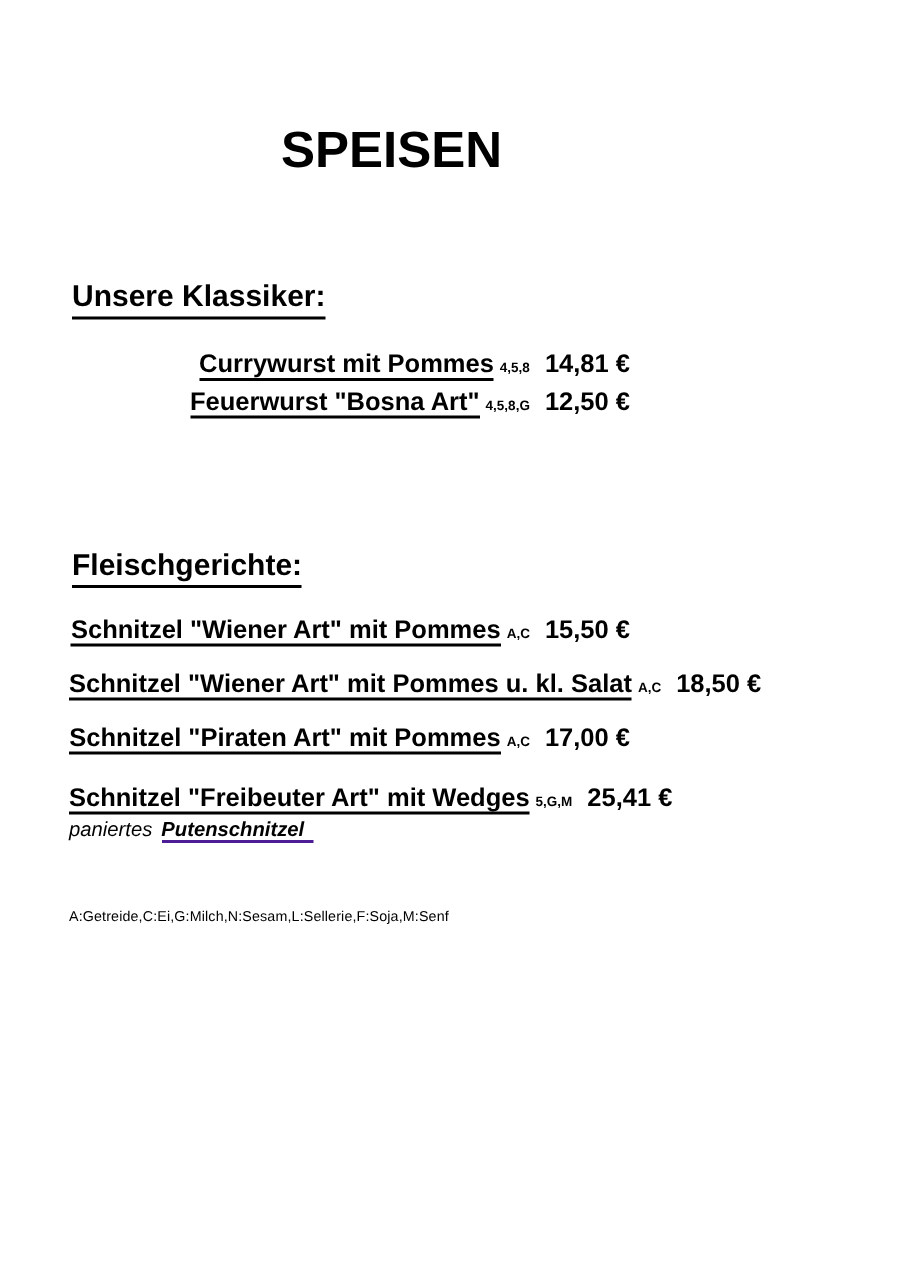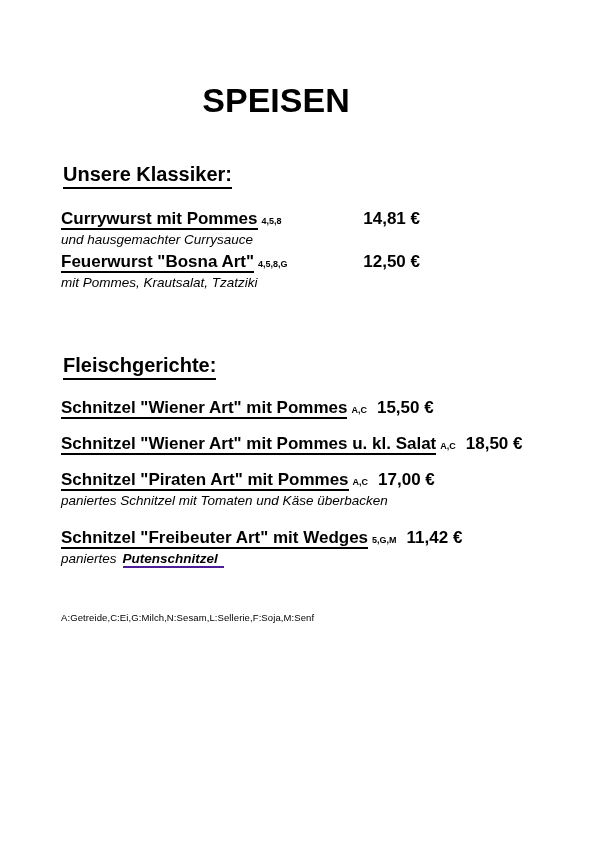--- a/index.html
+++ b/index.html
@@ -8,49 +8,50 @@
     width: 605px;
     height: 847px;
     position: relative;
     overflow: hidden;
     font-family: "Liberation Sans", sans-serif;
     color: #000000;
   }
   .page {
     width: 490px;
     height: 847px;
-    padding: 82px 70px 0 61px;
+    padding: 82px 70px 0 46px;
   }
   .doc-title {
     width: 430px;            
     text-align: center;
     font-size: 34px;
     font-weight: bold;
     letter-spacing: 0px;
     line-height: 1.1;
   }
   .section { margin-top: 0; }
   .section-heading {
     display: inline-block;
     font-size: 20px;
     font-weight: bold;
     border-bottom: 2.5px solid #000;
     padding-bottom: 1px;
     margin-left: 2px;
+    margin-top: 24px;
   }
   .sec-1 { margin-top: 44px; }
   .sec-2 { margin-top: 64px; }
   .items-1 { margin-top: 20px; }
   .items-2 { margin-top: 18px; }
   .menu-item {
     display: flex;
     justify-content: space-between;
     align-items: flex-start;
   }
-  .item-name-wrap { flex: 1; padding-right: 10px; }
+  .item-name-wrap { flex: 1; padding-right: 10px; text-align: right; }
   .item-name {
     font-size: 17px;
     font-weight: bold;
     border-bottom: 2.5px solid #000;
     padding-bottom: 0px;
     white-space: nowrap;
   }
   .allergens {
     font-size: 9px;
     font-weight: bold;
@@ -101,31 +102,29 @@
 
     <div class="items-1">
 
       <div class="row-gap-sm">
         <div class="menu-item">
           <div class="item-name-wrap">
             <span class="item-name">Currywurst mit Pommes</span><span class="allergens">4,5,8</span>
           </div>
           <span class="item-price">14,81 €</span>
         </div>
-        <div class="item-desc">und hausgemachter Currysauce</div>
       </div>
 
       <div class="row-gap-sm">
         <div class="menu-item">
           <div class="item-name-wrap">
             <span class="item-name">Feuerwurst "Bosna Art"</span><span class="allergens">4,5,8,G</span>
           </div>
           <span class="item-price">12,50 €</span>
         </div>
-        <div class="item-desc">mit Pommes, Krautsalat, Tzatziki</div>
       </div>
 
     </div>
   </div>
 
   <div class="section sec-2">
     <h2 class="section-heading">Fleischgerichte:</h2>
 
     <div class="items-2">
 
@@ -147,29 +146,28 @@
         </div>
       </div>
 
       <div class="row-gap-lg">
         <div class="menu-item">
           <div class="item-name-wrap">
             <span class="item-name">Schnitzel "Piraten Art" mit Pommes</span><span class="allergens">A,C</span>
           </div>
           <span class="item-price">17,00 €</span>
         </div>
-        <div class="item-desc">paniertes Schnitzel mit Tomaten und Käse überbacken</div>
       </div>
 
       <div>
         <div class="menu-item">
           <div class="item-name-wrap">
             <span class="item-name">Schnitzel "Freibeuter Art" mit Wedges</span><span class="allergens">5,G,M</span>
           </div>
-          <span class="item-price">11,42 €</span>
+          <span class="item-price">25,41 €</span>
         </div>
         <div class="item-desc"><span>paniertes</span><span class="desc-highlight">Putenschnitzel</span></div>
       </div>
 
     </div>
   </div>
 
 
   <div class="footnotes">
     <div class="footnote">A:Getreide,C:Ei,G:Milch,N:Sesam,L:Sellerie,F:Soja,M:Senf</div>

